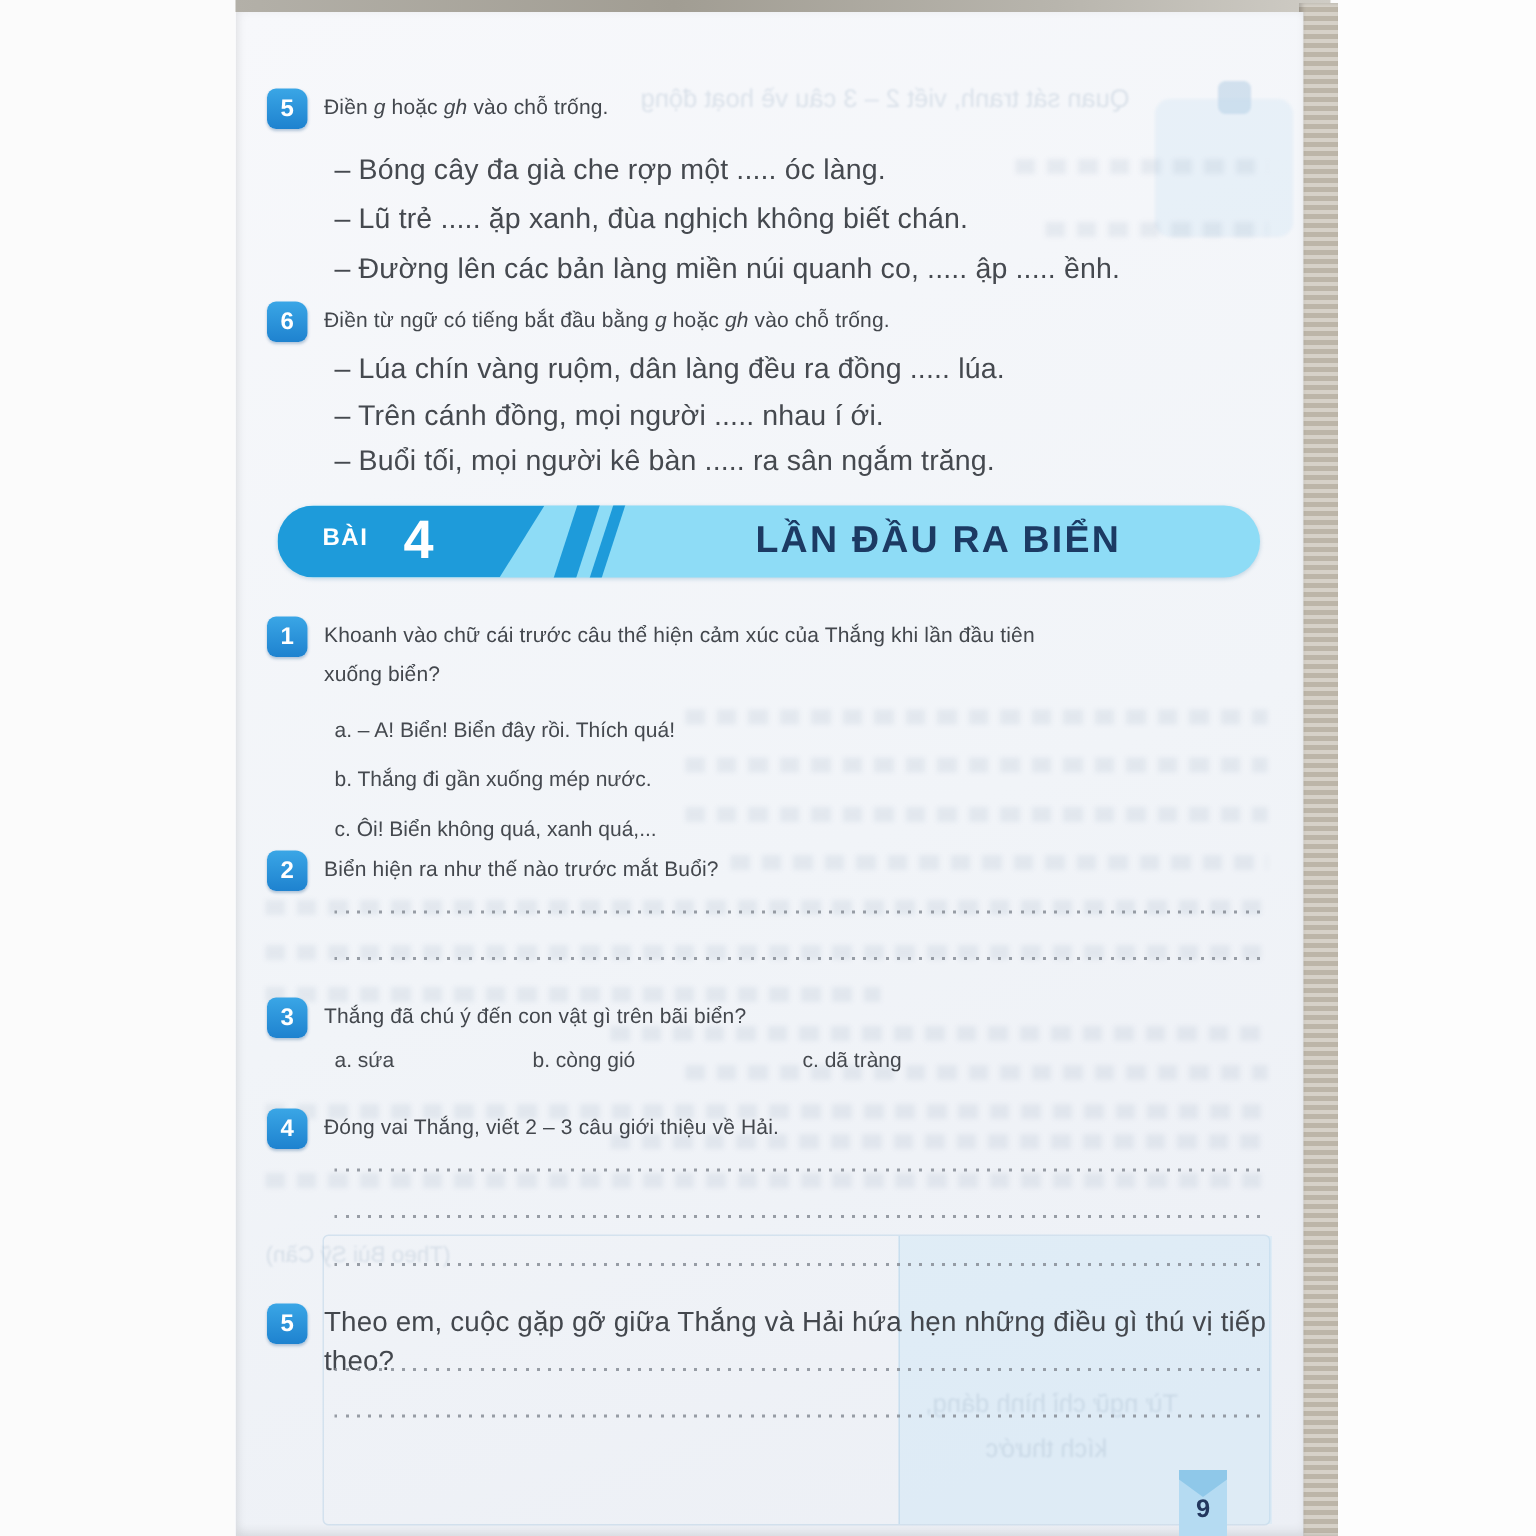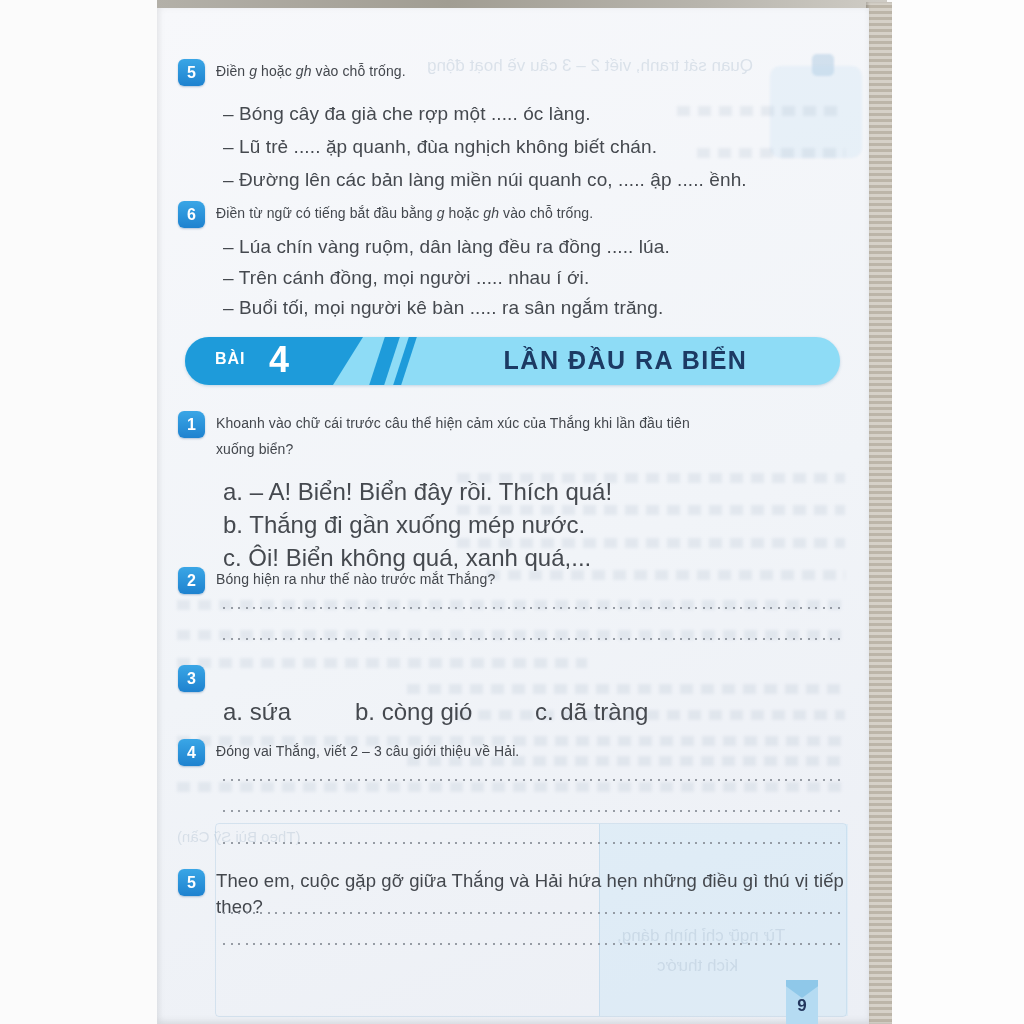--- a/index.html
+++ b/index.html
@@ -31,21 +31,21 @@
   .badge {
     flex:0 0 auto; width:27px; height:27px; margin-top:1px;
     background:linear-gradient(180deg,#3aa6e6,#1e82cf);
     border-radius:6px 8px 6px 6px;
     color:#fff; font-weight:bold; font-size:16px;
     display:flex; align-items:center; justify-content:center;
     box-shadow:0 1px 2px rgba(20,80,140,.3);
   }
   .ex-title { font-size:14px; color:#43474d; line-height:26px; letter-spacing:.1px; }
   .bullet { position:absolute; font-size:19px; color:#45494f; white-space:nowrap; letter-spacing:.1px; }
-  .opt { position:absolute; font-size:24px; color:#45494f; white-space:nowrap; }
+  .opt { position:absolute; font-size:14px; color:#45494f; white-space:nowrap; }
   .dotline {
     position:absolute; height:3px; opacity:.85;
     background-image:repeating-linear-gradient(90deg,#878d96 0 2px,transparent 2px 7.5px);
     background-size:100% 2px; background-repeat:no-repeat; background-position:0 1px;
   }
   
   .banner {
     position:absolute; left:28px; top:329px; width:655px; height:48px;
     background:#8edcf6; border-radius:26px; overflow:hidden;
     box-shadow:0 1px 3px rgba(40,110,160,.25);
@@ -120,21 +120,21 @@
   </div>
   <div class="ghost-text" style="left:20px; top:820px; font-size:15px;">(Theo Bùi Sỹ Cần)</div>
   <div class="ghost-text" style="left:460px; top:918px;">Từ ngữ chỉ hình dáng,</div>
   <div class="ghost-text" style="left:500px; top:948px;">kích thước</div>
 
   <div class="ex-row" style="left:21px; top:50px;">
     <div class="badge">5</div>
     <div class="ex-title"><span>Điền </span><span style="font-style: italic;">g</span><span> hoặc </span><span style="font-style: italic;">gh</span><span> vào chỗ trống.</span></div>
   </div>
   <div class="bullet" style="left:66px; top:95px;">– Bóng cây đa già che rợp một ..... óc làng.</div>
-  <div class="bullet" style="left:66px; top:128px;">– Lũ trẻ ..... ặp quanh, đùa nghịch không biết chán.</div>
+  <div class="bullet" style="left:66px; top:128px;">– Lũ trẻ ..... ặp xanh, đùa nghịch không biết chán.</div>
   <div class="bullet" style="left:66px; top:161px;">– Đường lên các bản làng miền núi quanh co, ..... ập ..... ềnh.</div>
 
   <div class="ex-row" style="left:21px; top:192px;">
     <div class="badge">6</div>
     <div class="ex-title"><span>Điền từ ngữ có tiếng bắt đầu bằng </span><span style="font-style: italic;">g</span><span> hoặc </span><span style="font-style: italic;">gh</span><span> vào chỗ trống.</span></div>
   </div>
   <div class="bullet" style="left:66px; top:228px;">– Lúa chín vàng ruộm, dân làng đều ra đồng ..... lúa.</div>
   <div class="bullet" style="left:66px; top:259px;">– Trên cánh đồng, mọi người ..... nhau í ới.</div>
   <div class="bullet" style="left:66px; top:289px;">– Buổi tối, mọi người kê bàn ..... ra sân ngắm trăng.</div>
 
@@ -153,27 +153,28 @@
       <div>Khoanh vào chữ cái trước câu thể hiện cảm xúc của Thắng khi lần đầu tiên</div>
       <div>xuống biển?</div>
     </div>
   </div>
   <div class="opt" style="left:66px; top:470px;">a. – A! Biển! Biển đây rồi. Thích quá!</div>
   <div class="opt" style="left:66px; top:503px;">b. Thắng đi gần xuống mép nước.</div>
   <div class="opt" style="left:66px; top:536px;">c. Ôi! Biển không quá, xanh quá,...</div>
 
   <div class="ex-row" style="left:21px; top:558px;">
     <div class="badge">2</div>
-    <div class="ex-title">Bóng hiện ra như thế nào trước mắt Thắng?</div>
+    <div class="ex-title">Biển hiện ra như thế nào trước mắt Buổi?</div>
   </div>
   <div class="dotline" style="left:66px; top:598px; width:622px;"></div>
   <div class="dotline" style="left:66px; top:629px; width:622px;"></div>
 
   <div class="ex-row" style="left:21px; top:656px;">
     <div class="badge">3</div>
+    <div class="ex-title">Thắng đã chú ý đến con vật gì trên bãi biển?</div>
   </div>
   <div class="opt" style="left:66px;  top:690px;">a. sứa</div>
   <div class="opt" style="left:198px; top:690px;text-align:center;">b. còng gió</div>
   <div class="opt" style="left:378px; top:690px;">c. dã tràng</div>
 
   <div class="ex-row" style="left:21px; top:730px;">
     <div class="badge">4</div>
     <div class="ex-title">Đóng vai Thắng, viết 2 – 3 câu giới thiệu về Hải.</div>
   </div>
   <div class="dotline" style="left:66px; top:770px; width:622px;"></div>

